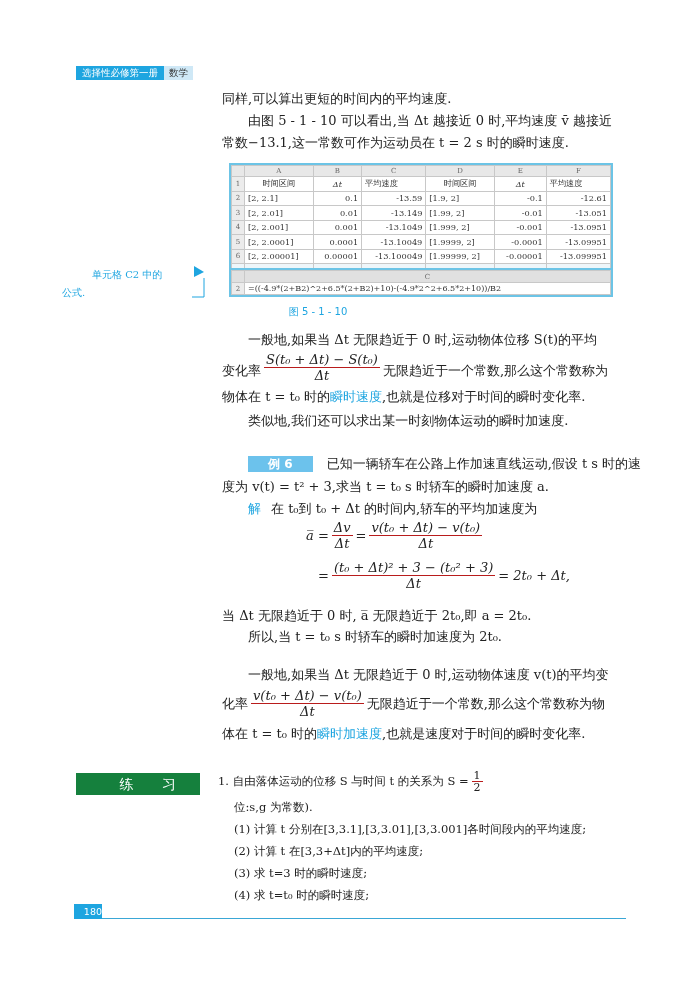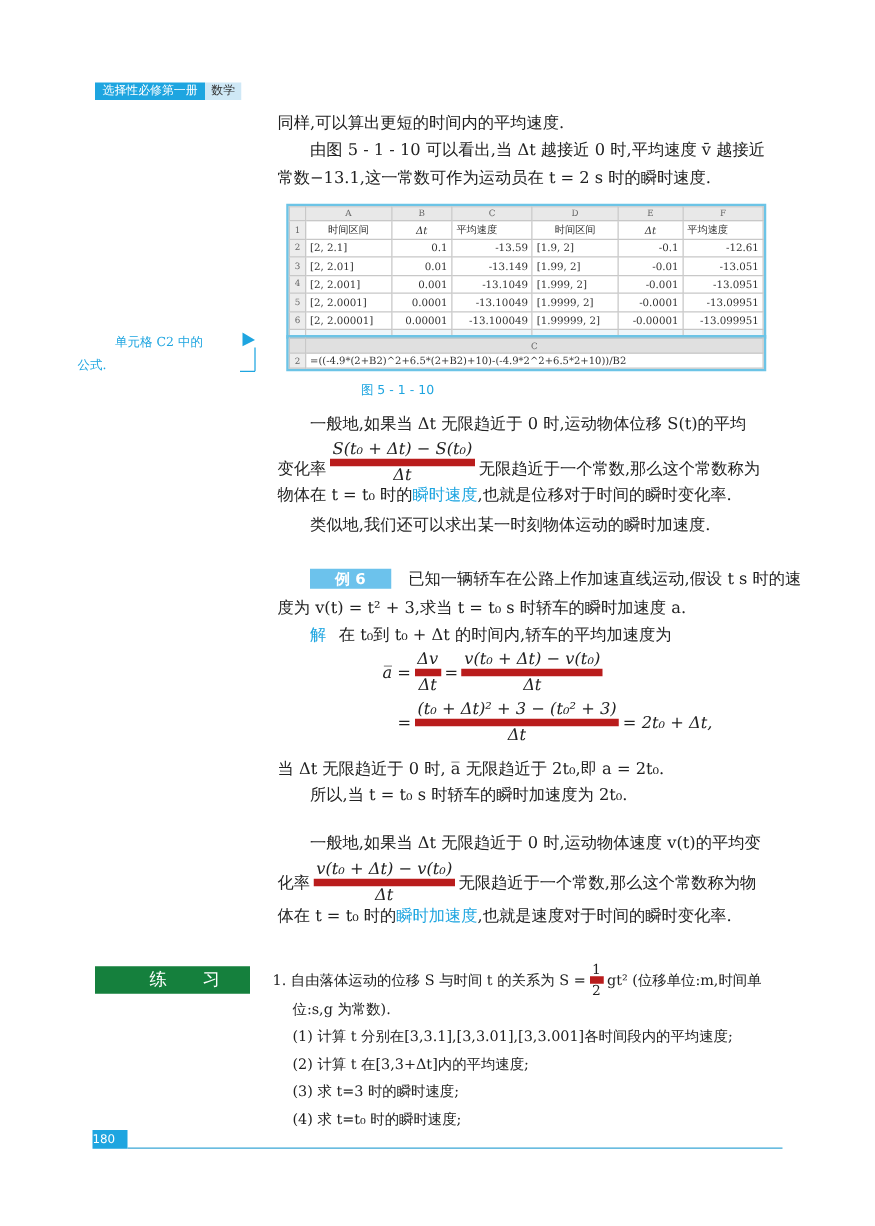--- a/index.html
+++ b/index.html
@@ -33,32 +33,32 @@
   .sheet2 td.rn { background: #ececec; width: 13px; text-align: center; color: #666; font-size: 7px; padding: 0; }
 
   .caption { left: 0; width: 636px; top: 305px; text-align: center; font-size: 10px; color: #1ea5e0; font-family: "DejaVu Sans", sans-serif; }
 
   .note { left: 62px; top: 266px; width: 130px; font-size: 10px; line-height: 18px; color: #1ea5e0; font-family: "DejaVu Serif", serif; }
   .note .l1 { padding-left: 30px; }
   .flag { left: 192px; top: 264px; width: 14px; height: 34px; }
 
   
   .frac { display: inline-flex; flex-direction: column; align-items: center; vertical-align: middle; margin: 0 3px; line-height: 15px; }
-  .frac .num { border-bottom: 6px solid #b91c1c; padding: 0 2px; }
+  .frac .num { border-bottom: 1px solid #b91c1c; padding: 0 2px; }
   .frac .den { padding: 0 2px; }
 
   .ex-badge { background: #6cc2ec; color: #fff; padding: 1px 20px; font-family: "DejaVu Sans", sans-serif; font-weight: bold; font-size: 12px; }
   .sol { color: #1ea5e0; font-family: "DejaVu Sans", sans-serif; margin-right: 10px; }
 
   .practice { left: 76px; top: 773px; width: 124px; height: 22px; background: #15803d; color: #fff; font-size: 14px; line-height: 22px; text-align: right; padding-right: 12px; letter-spacing: 12px; font-family: "DejaVu Sans", sans-serif; }
 
   .ex { font-size: 11.5px; line-height: 23px; white-space: nowrap; color: #222; }
   .ex .sm { font-size: 11px; }
 
-  .pgnum { left: 74px; top: 904px; width: 28px; height: 15px; background: #1ea5e0; color: #fff; font-family: "DejaVu Sans", sans-serif; font-size: 9.5px; line-height: 15px; text-align: left; }
+  .pgnum { left: 74px; top: 904px; width: 28px; height: 15px; background: #1ea5e0; color: #fff; font-family: "DejaVu Sans", sans-serif; font-size: 9.5px; line-height: 15px; text-align: right; }
   .pgline { left: 102px; top: 918px; width: 524px; height: 1px; background: #3aa7d6; }
 </style>
 </head>
 <body>
 
 <div class="abs hdr">
   <span class="a">选择性必修第一册</span>
   <span class="b">数学</span>
 </div>
 
@@ -234,21 +234,20 @@
 </div>
 
 <div class="abs practice">练 习</div>
 
 <div class="abs ex" style="left:218px; top:770px; display:flex; align-items:center;">
   <span>1. 自由落体运动的位移 S 与时间 t 的关系为 S =</span>
   <span class="frac sm" style="line-height:11px;">
     <span class="num">1</span>
     <span class="den">2</span>
   </span>
-  <span>gt² (位移单位:m,时间单</span>
 </div>
 <div class="abs ex" style="left:234px; top:796px;">位:s,g 为常数).</div>
 <div class="abs ex" style="left:234px; top:818px;">(1) 计算 t 分别在[3,3.1],[3,3.01],[3,3.001]各时间段内的平均速度;</div>
 <div class="abs ex" style="left:234px; top:840px;">(2) 计算 t 在[3,3+Δt]内的平均速度;</div>
 <div class="abs ex" style="left:234px; top:862px;">(3) 求 t=3 时的瞬时速度;</div>
 <div class="abs ex" style="left:234px; top:884px;">(4) 求 t=t₀ 时的瞬时速度;</div>
 
 <div class="abs pgnum">180</div>
 <div class="abs pgline"></div>
 

